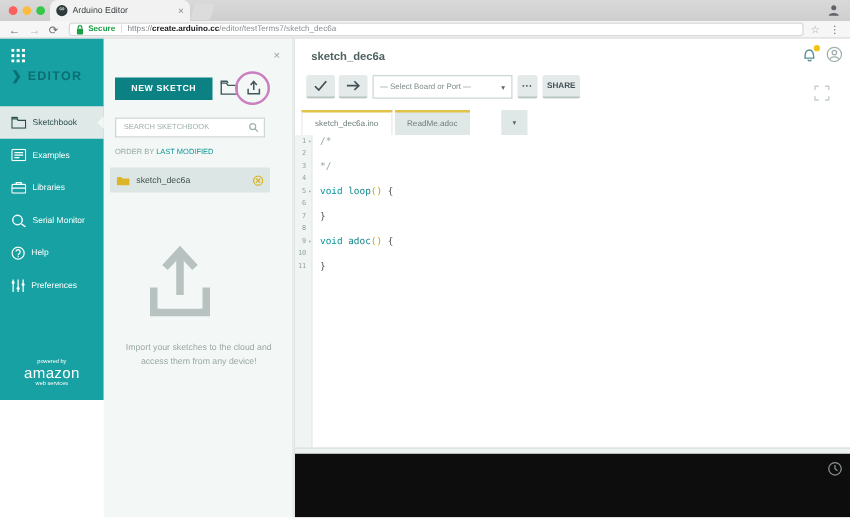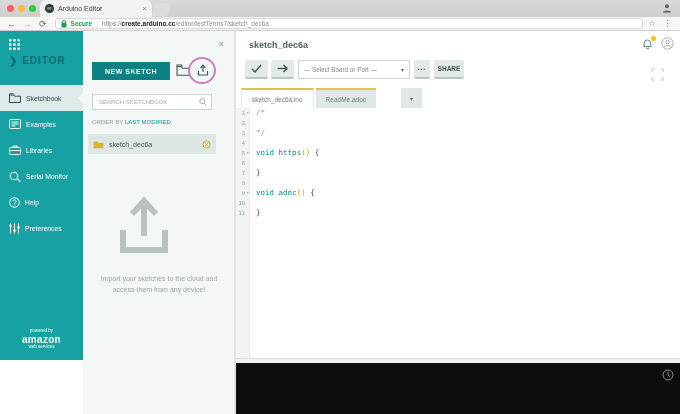--- a/index.html
+++ b/index.html
@@ -35,34 +35,34 @@
   #url-scheme{color:#7b8084;}
   #url-domain{color:#202124;font-weight:bold;}
   #url-path{color:#8a9095;}
   #star-btn{margin-left:6px;font-size:8px;color:#9aa0a6;}
   #menu-btn{margin-left:8px;font-size:8px;color:#5f6368;}
 
   
   #app{left:0;top:31px;width:680px;height:383px;background:#fff;}
 
   
-  #sidebar{left:0;top:0;width:83px;height:329px;background:#18a1a2;}
+  #sidebar{left:0;top:0;width:83px;height:289px;background:#18a1a2;}
   #apps-grid{left:9px;top:8px;}
   #logo{left:9px;top:24px;font-size:10px;font-weight:bold;color:#0b6e72;letter-spacing:1px;}
   #side-menu{left:0;top:54px;width:83px;}
   .side-item{position:relative;height:26px;display:flex;align-items:center;gap:5px;padding-left:9px;color:#fff;}
   .side-item .icn{color:#fff;flex:0 0 auto;}
   .side-label{font-size:6.8px;white-space:nowrap;}
   .side-item.active{background:#dfe9e8;color:#2b4d4e;}
   .side-item.active .icn{color:#2b4d4e;}
   .notch{position:absolute;right:0;top:50%;margin-top:-5px;width:0;height:0;
     border:5px solid transparent;border-right-color:#f3f7f6;}
   #aws{left:0;bottom:10px;width:83px;text-align:center;color:#fff;line-height:1.1;}
   #aws-powered{font-size:4.5px;}
-  #aws-brand{font-size:10px;font-weight:bold;letter-spacing:.3px;}
+  #aws-brand{font-size:12px;font-weight:normal;letter-spacing:.3px;}
   #aws-sub{font-size:4.5px;}
 
   
   #panel{left:83px;top:0;width:152px;height:383px;background:#f3f7f6;border-right:1px solid #dfe5e4;}
   #panel-close{right:10px;top:8px;font-size:9px;color:#8fa0a0;}
   #new-sketch-btn{left:9px;top:31px;width:78px;height:18px;background:#0c8184;color:#fff;
     font-size:7px;font-weight:bold;letter-spacing:.5px;display:flex;align-items:center;justify-content:center;}
   #new-folder-btn{left:93px;top:32px;color:#3e5758;}
   #import-btn{left:113px;top:32px;color:#3e5758;}
   #import-ring{left:105px;top:26px;width:28px;height:27px;border:2.5px solid #cb7ec0;border-radius:50%;}
@@ -361,21 +361,21 @@
             <div class="grow"><span>8</span></div>
             <div class="grow"><span>9</span><span class="fold">▾</span></div>
             <div class="grow"><span>10</span></div>
             <div class="grow"><span>11</span></div>
           </div>
         <div id="codebody">
             <div class="cline"><span class="tok-comment">/*</span></div>
             <div class="cline"></div>
             <div class="cline"><span class="tok-comment">*/</span></div>
             <div class="cline"></div>
-            <div class="cline"><span class="tok-keyword">void </span><span class="tok-function">https</span><span class="tok-paren">()</span><span class="tok-brace"> {</span></div>
+            <div class="cline"><span class="tok-keyword">void </span><span class="tok-function">loop</span><span class="tok-paren">()</span><span class="tok-brace"> {</span></div>
             <div class="cline"></div>
             <div class="cline"><span class="tok-brace">}</span></div>
             <div class="cline"></div>
             <div class="cline"><span class="tok-keyword">void </span><span class="tok-function">adoc</span><span class="tok-paren">()</span><span class="tok-brace"> {</span></div>
             <div class="cline"></div>
             <div class="cline"><span class="tok-brace">}</span></div>
           </div>
       </div>
       <span id="expand-btn" class="abs icn">
         <svg width="13" height="13" viewBox="0 0 13 13" fill="none" stroke="currentColor" stroke-width="1.2">

